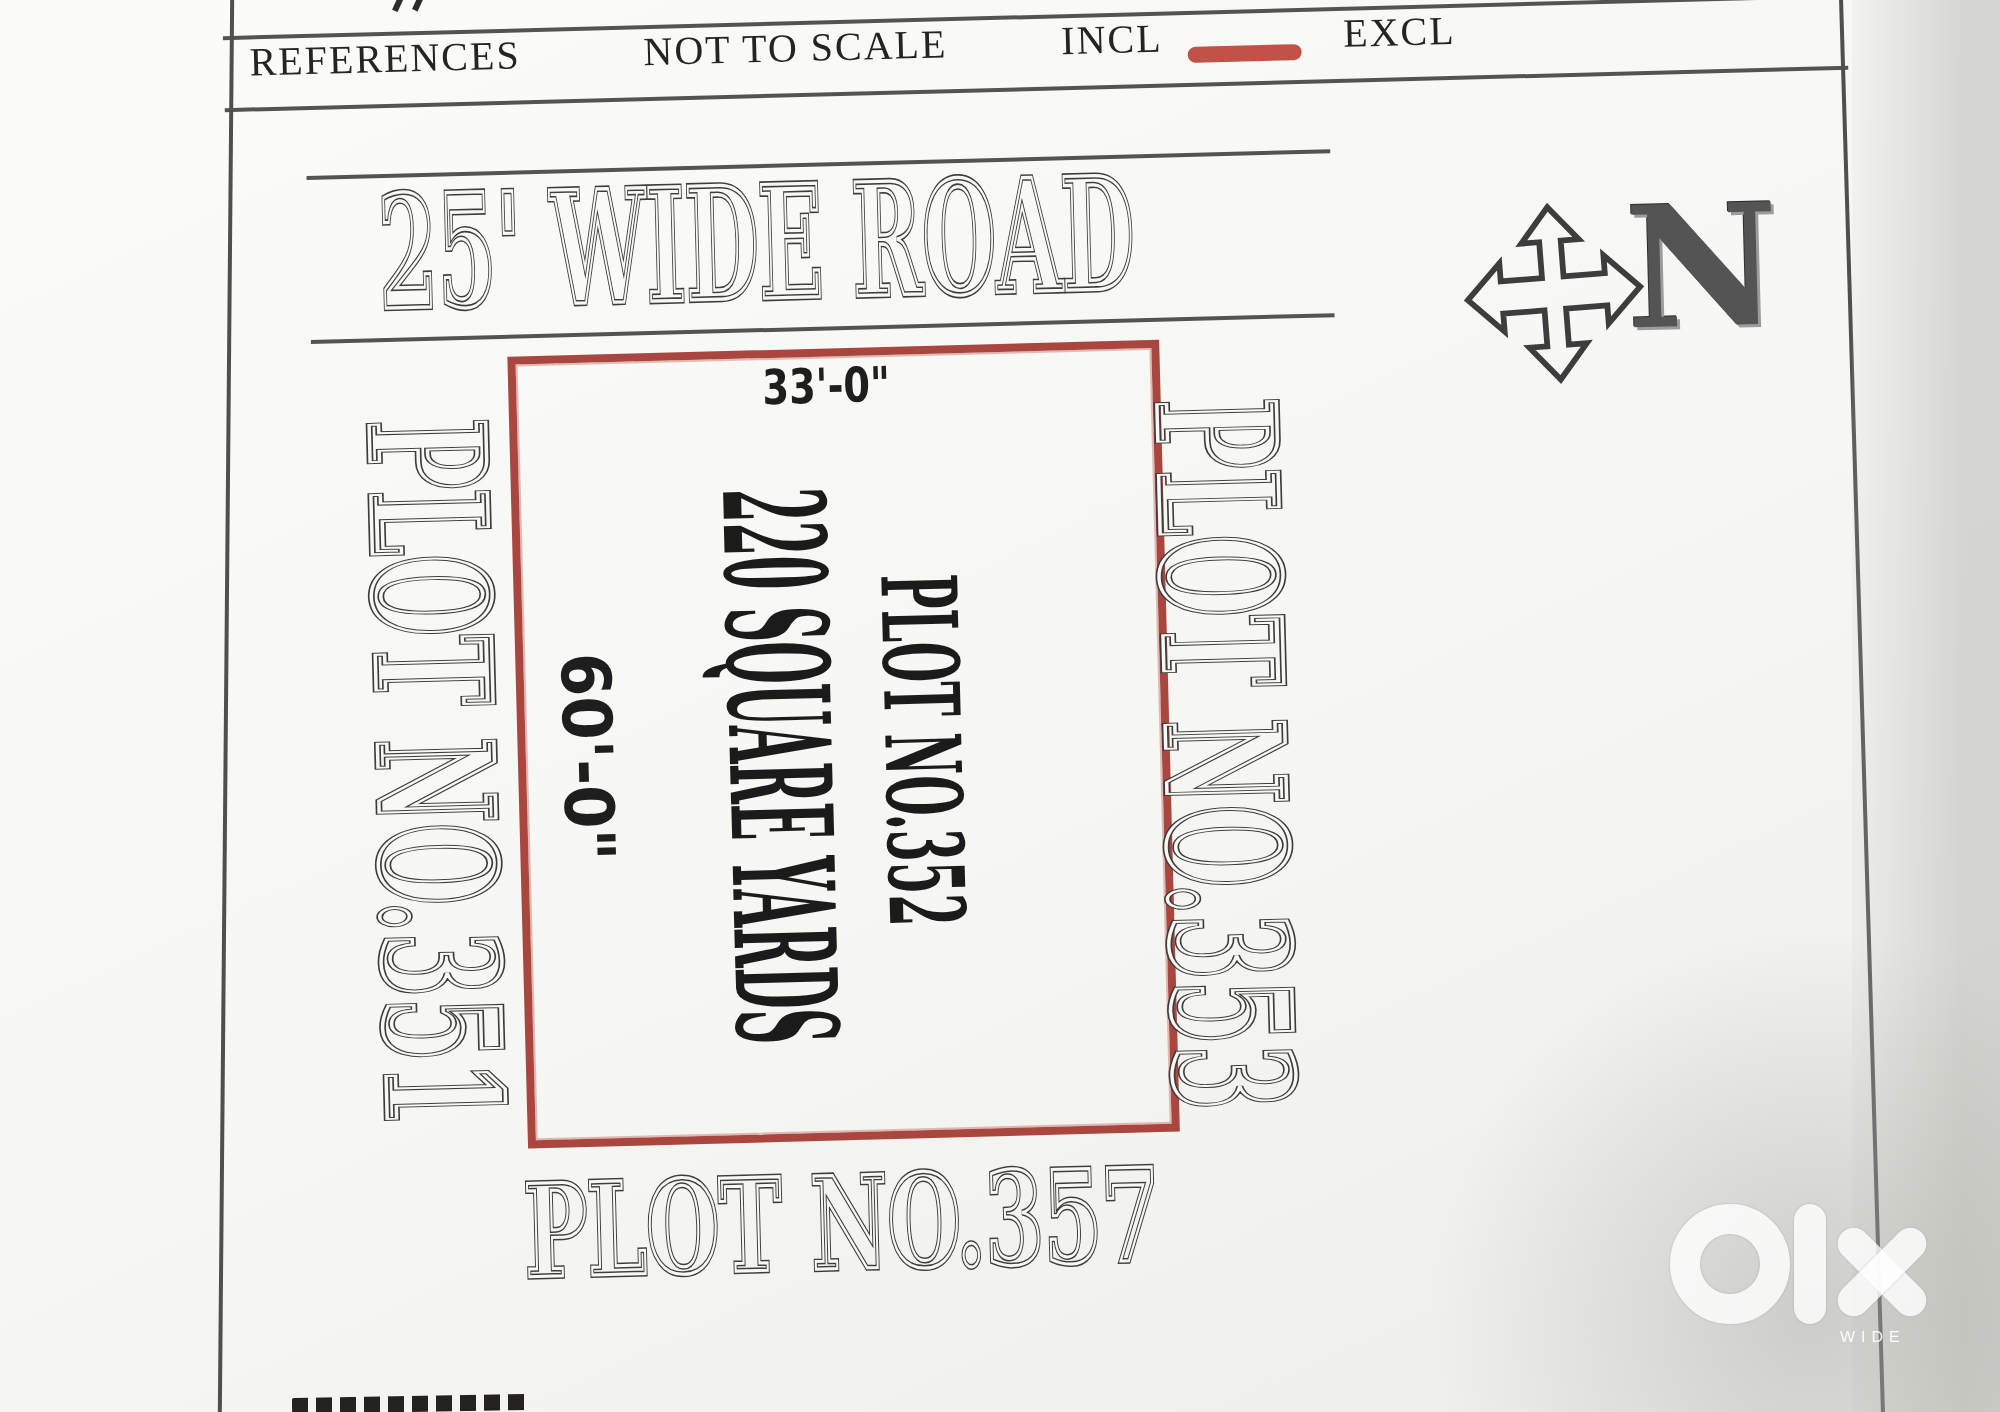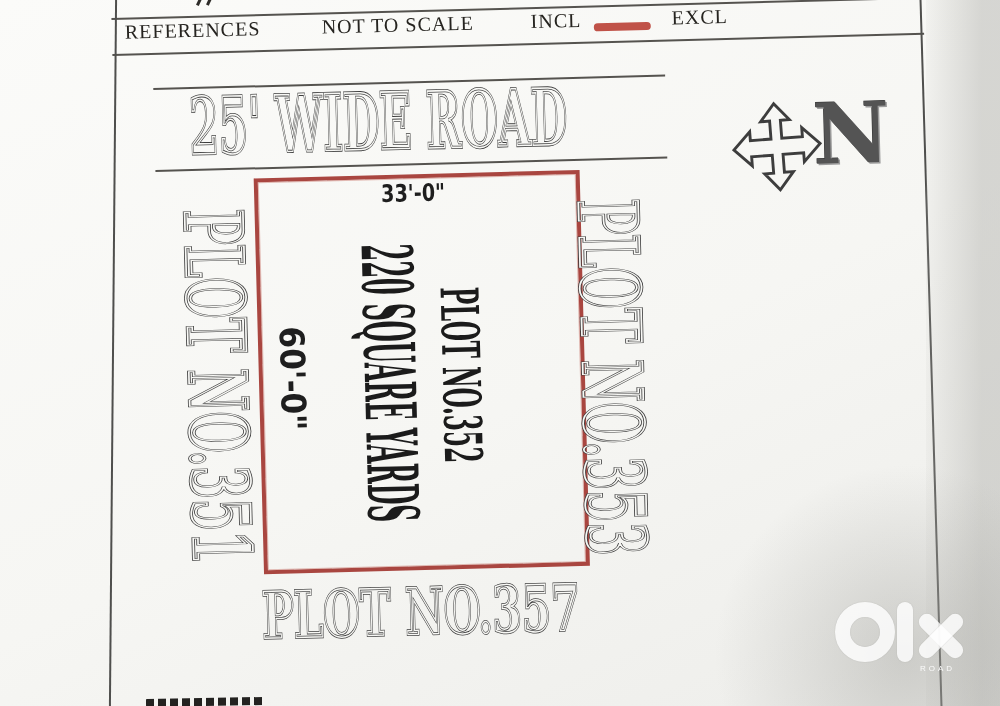--- a/index.html
+++ b/index.html
@@ -112,18 +112,18 @@
   <div class="vline" style="left:929.5px;top:-3px;height:712px;transform:rotate(-1.7deg);"></div>
 
   <div class="right-strip"></div>
   <div class="corner-shade"></div>
 
   <div class="watermark">
     <div class="wm-o"></div>
     <div class="wm-l"></div>
     <div class="wm-xbar" style="transform:rotate(45deg);"></div>
     <div class="wm-xbar" style="transform:rotate(-45deg);"></div>
-    <div class="wm-india">ROAD</div>
+    <div class="wm-india">WIDE</div>
   </div>
 
   <div class="bottom-cutoff"></div>
 
 </div>
 
 </body></html>

